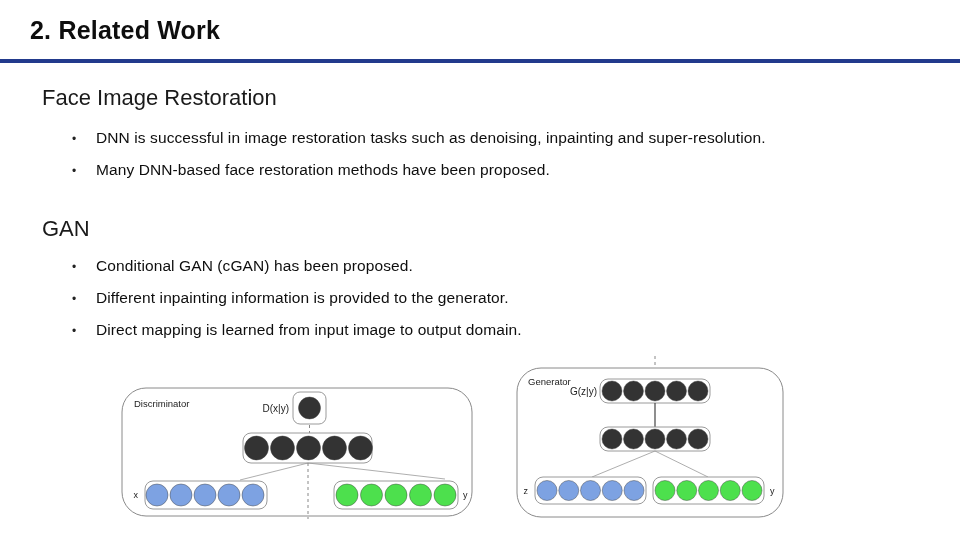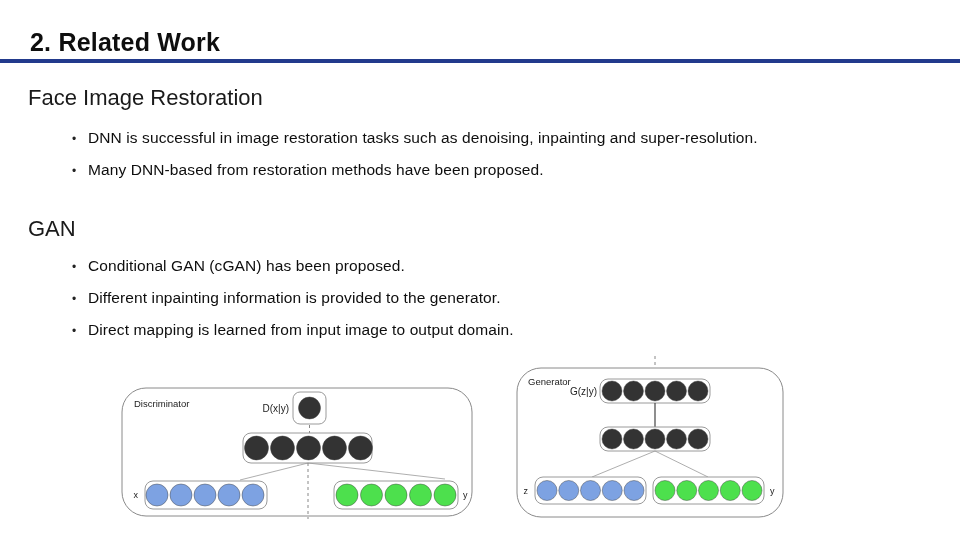--- a/index.html
+++ b/index.html
@@ -8,37 +8,37 @@
     width: 960px;
     height: 540px;
     background: #ffffff;
     overflow: hidden;
     font-family: "Liberation Sans", "DejaVu Sans", sans-serif;
     color: #111111;
   }
   .slide-title {
     position: absolute;
     left: 30px;
-    top: 28px;
+    top: 16px;
     font-size: 25px;
     font-weight: 700;
     letter-spacing: 0.2px;
     color: #0e0e0e;
   }
   .header-rule {
     position: absolute;
     left: 0;
     top: 59px;
     width: 960px;
     height: 4px;
     background: #223a8c;
   }
   .section-heading {
     position: absolute;
-    left: 28px;
+    left: 42px;
     font-size: 22px;
     font-weight: 400;
     color: #1a1a1a;
   }
   #heading-face { top: 85px; }
   #heading-gan  { top: 216px; }
   .bullet-row {
     position: absolute;
     left: 60px;
     width: 880px;
@@ -47,21 +47,21 @@
     font-size: 15.5px;
     color: #0e0e0e;
   }
   .bullet-marker {
     width: 28px;
     flex: 0 0 28px;
     text-align: center;
     font-size: 12px;
     color: #222;
   }
-  .bullet-text { flex: 1; letter-spacing: 0.1px; }
+  .bullet-text { flex: 1; letter-spacing: 0.1px; margin-left: 8px; }
   #bullet-0-0 { top: 129px; }
   #bullet-0-1 { top: 161px; }
   #bullet-1-0 { top: 257px; }
   #bullet-1-1 { top: 289px; }
   #bullet-1-2 { top: 321px; }
   .diagram-layer {
     position: absolute;
     left: 0;
     top: 0;
     width: 960px;
@@ -85,21 +85,21 @@
   <div class="header-rule" style="background: rgb(34, 58, 140);"></div>
 
   <div class="section-heading" id="heading-face">Face Image Restoration</div>
 
   <div class="bullet-row" id="bullet-0-0">
     <span class="bullet-marker">•</span>
     <span class="bullet-text">DNN is successful in image restoration tasks such as denoising, inpainting and super-resolution.</span>
   </div>
   <div class="bullet-row" id="bullet-0-1">
     <span class="bullet-marker">•</span>
-    <span class="bullet-text">Many DNN-based from restoration methods have been proposed.</span>
+    <span class="bullet-text">Many DNN-based face restoration methods have been proposed.</span>
   </div>
 
   <div class="section-heading" id="heading-gan">GAN</div>
 
   <div class="bullet-row" id="bullet-1-0">
     <span class="bullet-marker">•</span>
     <span class="bullet-text">Conditional GAN (cGAN) has been proposed.</span>
   </div>
   <div class="bullet-row" id="bullet-1-1">
     <span class="bullet-marker">•</span>

